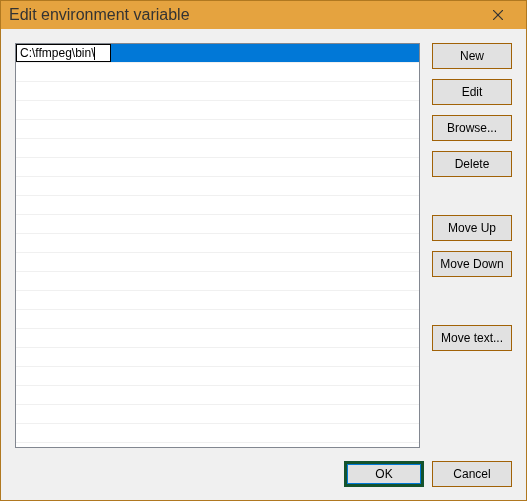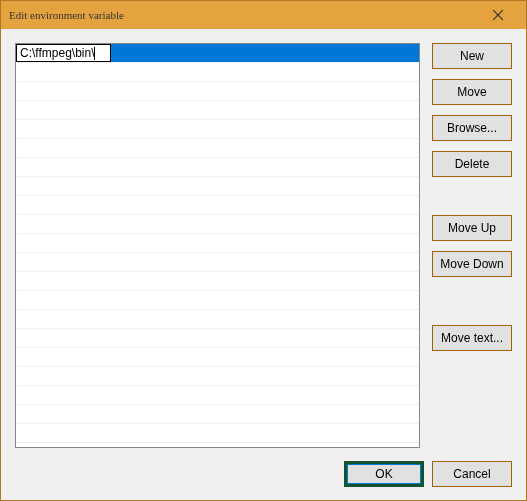--- a/index.html
+++ b/index.html
@@ -26,22 +26,21 @@
     .titlebar {
       height: 28px;
       background: #e5a33f;
       display: flex;
       align-items: center;
       padding: 0 8px;
       color: #333;
     }
     .titlebar-text {
       flex: 1;
-      font-size: 11px;
-      font-family: Liberation Serif, serif;
+      font-size: 16px;
     }
     .close-btn {
       width: 40px;
       height: 22px;
       display: flex;
       align-items: center;
       justify-content: center;
       cursor: pointer;
       font-size: 14px;
       color: #333;
@@ -182,21 +181,21 @@
             <span class="edit-input">C:\ffmpeg\bin\</span>
               <span class="caret"></span>
           </div>
         </div>
         <div class="list-filler"></div>
       </div>
 
       <div class="button-col">
         <button class="win-button">New</button>
         <div class="gap-small"></div>
-        <button class="win-button">Move</button>
+        <button class="win-button">Edit</button>
         <div class="gap-small"></div>
         <button class="win-button">Browse...</button>
         <div class="gap-small"></div>
         <button class="win-button">Delete</button>
         <div class="gap-med"></div>
         <button class="win-button">Move Up</button>
         <div class="gap-small"></div>
         <button class="win-button">Move Down</button>
         <div class="gap-large"></div>
         <button class="win-button">Move text...</button>

